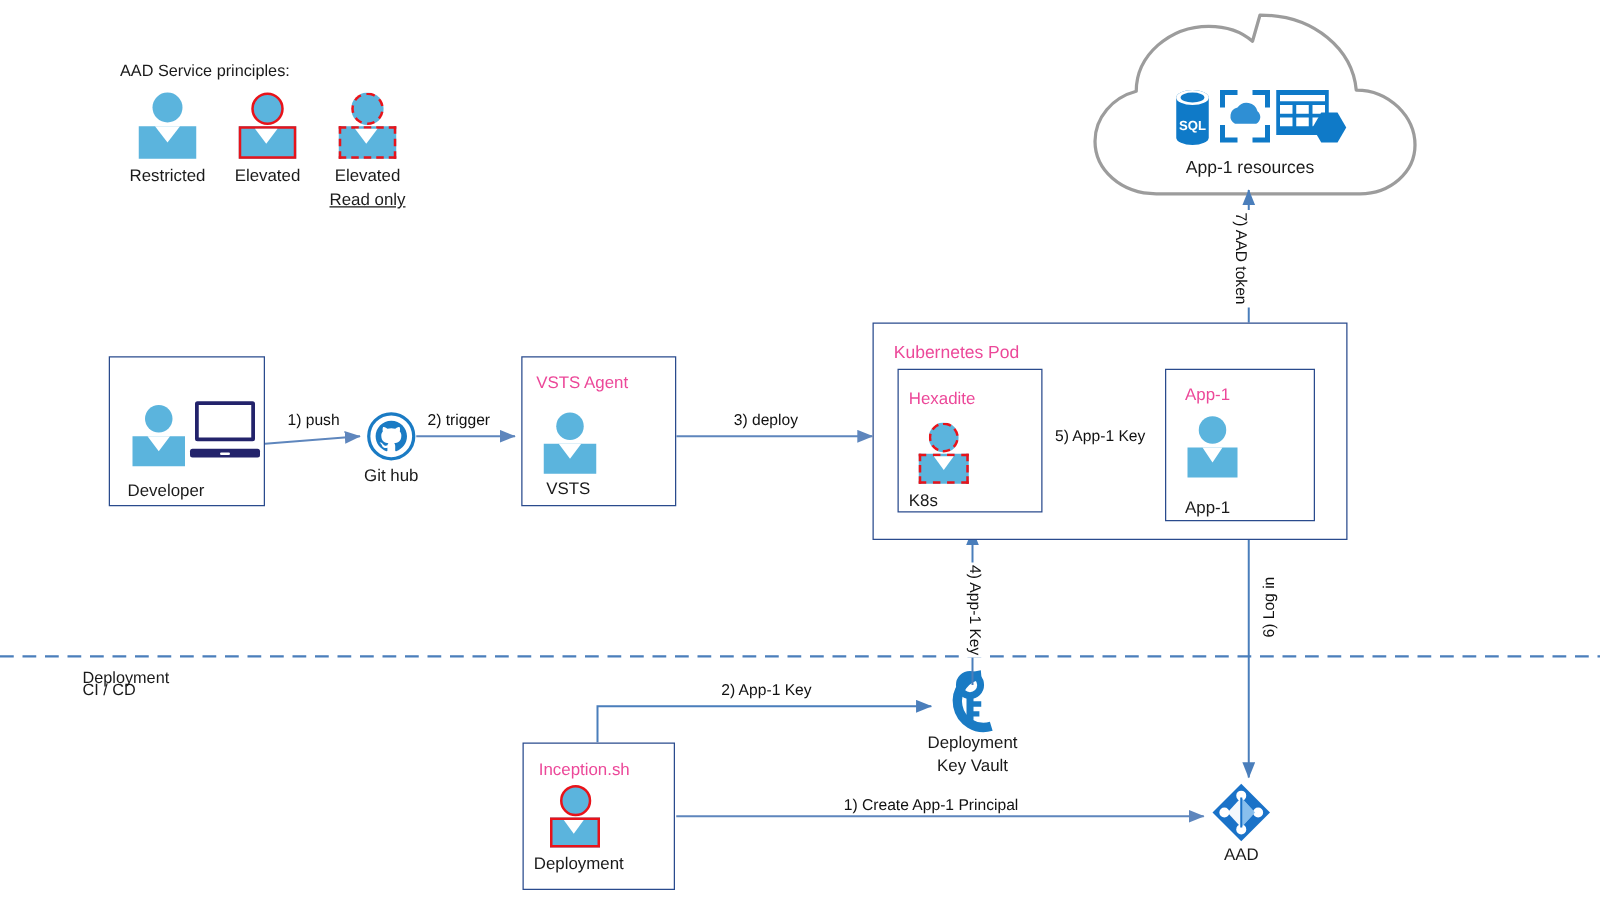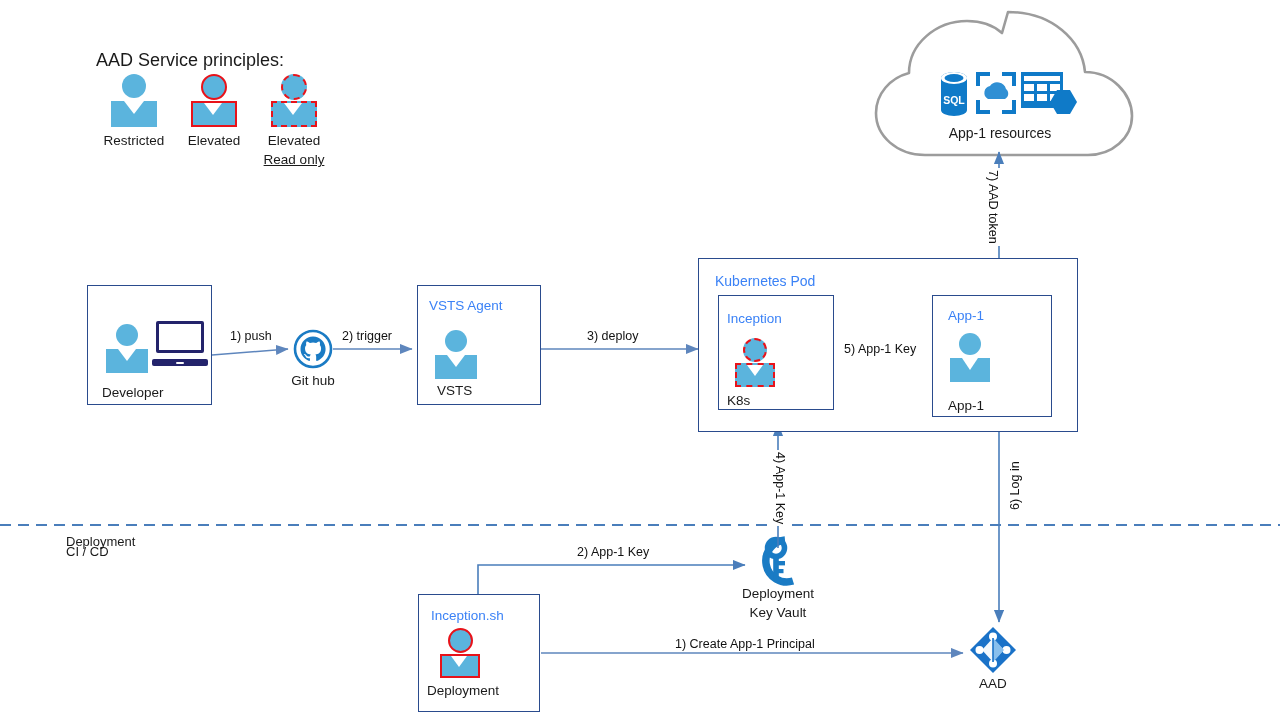--- a/index.html
+++ b/index.html
@@ -8,21 +8,21 @@
     font-family:"Liberation Sans","DejaVu Sans",sans-serif;
     color:#1a1a1a;
   }
   #stage{position:absolute;left:0;top:0;width:1280px;height:720px;}
   #svg-layer{position:absolute;left:0;top:0;width:1280px;height:720px;}
 
   .abs{position:absolute;}
   .txt{font-size:13.5px;color:#1a1a1a;white-space:nowrap;line-height:1.25;}
   .txt-c{text-align:center;}
   .box{position:absolute;border:1.3px solid #2a4b8d;background:#ffffff;box-sizing:border-box;}
-  .box-title{position:absolute;font-size:13.5px;color:#3b82f6;white-space:nowrap;}
+  .box-title{position:absolute;font-size:13.5px;color:#ec4899;white-space:nowrap;}
   .edge-label{position:absolute;font-size:12.5px;color:#111;white-space:nowrap;background:#fff;padding:0 2px;}
   .vlabel{position:absolute;font-size:12.5px;color:#111;white-space:nowrap;background:#fff;padding:0 2px;transform-origin:left top;}
 
   
   .person{position:relative;display:inline-block;}
   .person .head{position:absolute;border-radius:50%;background:#5bb4dd;box-sizing:border-box;}
   .person .body{position:absolute;background:#5bb4dd;box-sizing:border-box;}
   .person .notch{position:absolute;width:0;height:0;border-style:solid;border-color:#fff transparent transparent transparent;}
   .person.elev .head{border:2.2px solid #e8131a;background:#5bb4dd;}
   .person.elev .body{border:2.2px solid #e8131a;}
@@ -170,21 +170,21 @@
 
     <line x1="778" y1="548" x2="778" y2="424" stroke="#4a7ebb" stroke-width="1.6" marker-end="url(#ah)"></line>
 
     <path d="M478,594 L478,565 L745,565" fill="none" stroke="#4a7ebb" stroke-width="1.6" marker-end="url(#ah)"></path>
 
     <line x1="541" y1="653" x2="963" y2="653" stroke="#5e86bd" stroke-width="1.6" marker-end="url(#ahg)"></line>
 
     <line x1="0" y1="525" x2="1280" y2="525" stroke="#4a7ebb" stroke-width="1.8" stroke-dasharray="11 7"></line>
   </svg>
 
-  <div class="abs txt" style="left:96px;top:49px;font-size:18px;">AAD Service principles:</div>
+  <div class="abs txt" style="left:96px;top:49px;font-size:13px;">AAD Service principles:</div>
 
   <div class="person" style="position:absolute;left:110px;top:74px;width:48px;height:52px;">
     <div class="head" style="left:12px;top:0px;width:24px;height:24px;"></div>
     <div class="body" style="left:1px;top:27px;width:46px;height:26px;"></div>
     <div class="notch" style="left:14px;top:27px;border-width:13px 10px 0 10px;"></div>
   </div>
   <div class="abs txt txt-c" style="left:83px;top:133px;width:102px;text-align:center;">Restricted</div>
 
   <div class="person elev" style="position:absolute;left:190px;top:74px;width:48px;height:52px;">
     <div class="head" style="left:11px;top:0px;width:26px;height:26px;"></div>
@@ -224,21 +224,21 @@
     <div class="head" style="left:11px;top:0px;width:22px;height:22px;"></div>
     <div class="body" style="left:1px;top:25px;width:42px;height:24px;"></div>
     <div class="notch" style="left:13px;top:25px;border-width:12px 9px 0 9px;"></div>
   </div>
   <div class="abs txt" style="left:437px;top:383px;">VSTS</div>
 
   <div class="box" style="left:698px;top:258px;width:380px;height:174px;"></div>
   <div class="box-title" style="left:715px;top:273px;font-size:14px;">Kubernetes  Pod</div>
 
   <div class="box" style="left:718px;top:295px;width:116px;height:115px;"></div>
-  <div class="box-title" style="left:727px;top:311px;">Inception</div>
+  <div class="box-title" style="left:727px;top:311px;">Hexadite</div>
   <div class="person elevro" style="position:absolute;left:735px;top:338px;width:42px;height:48px;">
     <div class="head" style="left:8px;top:0px;width:24px;height:24px;"></div>
     <div class="body" style="left:0px;top:25px;width:40px;height:24px;"></div>
     <div class="notch" style="left:12px;top:27px;border-width:11px 8px 0 8px;"></div>
   </div>
   <div class="abs txt" style="left:727px;top:393px;">K8s</div>
 
   <div class="box" style="left:932px;top:295px;width:120px;height:122px;"></div>
   <div class="box-title" style="left:948px;top:308px;">App-1</div>
   <div class="person" style="position:absolute;left:950px;top:333px;width:42px;height:48px;">

